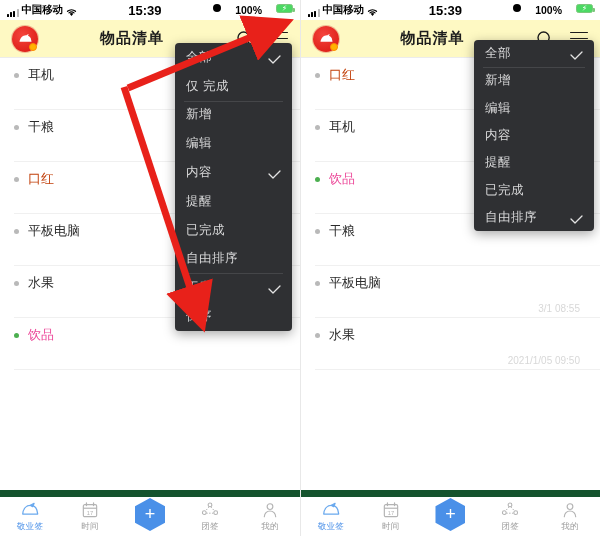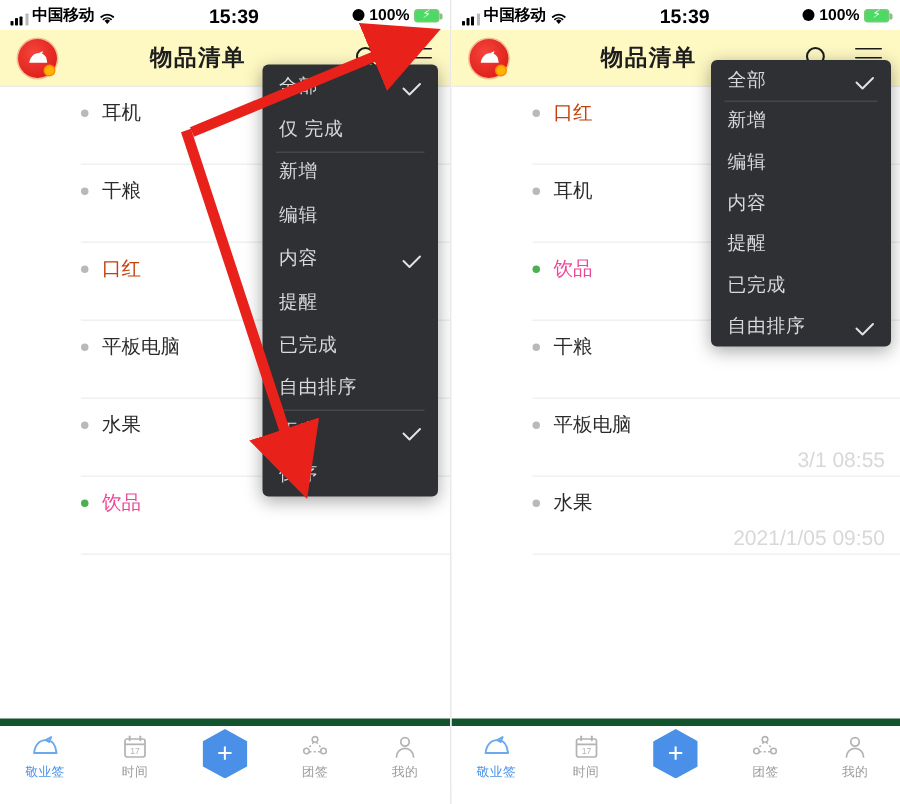--- a/index.html
+++ b/index.html
@@ -30,21 +30,21 @@
   .signal{ display:flex; align-items:flex-end; gap:1.2px; height:8px; }
   .signal i{ display:block; width:2px; background:#000; border-radius:.5px; }
   .signal i:nth-child(1){ height:3px; }
   .signal i:nth-child(2){ height:5px; }
   .signal i:nth-child(3){ height:6.5px; }
   .signal i:nth-child(4){ height:8px; background:#b9b9b9; }
   .carrier{ font-size:10.5px; letter-spacing:-0.2px; }
   .wifi{ position:relative; width:11px; height:9px; }
   .wifi svg{ display:block; }
   .sb-center{ flex:1; text-align:center; font-size:13px; letter-spacing:0px; }
-  .sb-right{ display:flex; align-items:center; gap:3px; }
+  .sb-right{ display:flex; align-items:flex-start; gap:14px; }
   .alarm{ width:8px; height:8px; border-radius:50%; background:#000; position:relative; }
   .pct{ font-size:10.5px; }
   .batt{
     position:relative; width:17px; height:9px;
     border:1px solid #7cc77c; border-radius:2.5px;
     background:#4cd964;
   }
   .batt:after{
     content:""; position:absolute; right:-3px; top:2.5px;
     width:1.6px; height:4px; background:#7cc77c; border-radius:0 1px 1px 0;
@@ -81,43 +81,43 @@
     font-size:15px; font-weight:bold; color:#1d1d1d;
     letter-spacing:1px;
     margin-left:-10px;
   }
   .hicons{ display:flex; align-items:center; gap:16px; flex:0 0 auto; }
   .ic{ width:18px; height:18px; display:block; cursor:pointer; }
   .hamburger{ width:18px; height:14px; display:flex; flex-direction:column; justify-content:space-between; }
   .hamburger span{ display:block; height:1.6px; background:#1c1c1c; border-radius:1px; }
 
   
-  .list{ width:100%; background:#fff;padding-left:40px; }
+  .list{ width:100%; background:#fff; }
   .row{
     position:relative;
     height:52px;
     display:flex; align-items:flex-start;
     padding:9px 14px 0 14px;
   }
   .row:after{
     content:""; position:absolute; left:14px; right:0; bottom:0;
     height:1px; background:#f0f0f0;
   }
   .dot{
     width:5px; height:5px; border-radius:50%;
     background:#b9b9b9; flex:0 0 auto;
     margin:6px 9px 0 0;
   }
   .dot.green{ background:#4caf50; }
   .rtext{ font-size:13px; color:#2b2b2b; line-height:16px; }
   .rtext.red{ color:#c2410c; }
   .rtext.muted{ color:#ec4899; }
   .stamp{
-    position:absolute; right:10px; bottom:4px;
-    font-size:14px; color:#d8d8d8;
+    position:absolute; right:20px; bottom:4px;
+    font-size:10px; color:#d8d8d8;
   }
 
   
   .menu{
     position:absolute;
     background:#2f3033;
     border-radius:4px;
     box-shadow:0 3px 12px rgba(0,0,0,.35);
     z-index:30;
     overflow:hidden;
@@ -140,24 +140,24 @@
     opacity:0;
   }
   .mitem.checked .check{ opacity:1; }
   .mitem.sep-top:before{
     content:""; position:absolute; left:9px; right:9px; top:0;
     height:1px; background:#454649;
   }
 
   
   .tabbar{
-    position:absolute; left:0; bottom:11px;
+    position:absolute; left:0; bottom:0;
     width:100%; height:46px;
     background:#fff;
-    border-top:5px solid #14532d;
+    border-top:7px solid #14532d;
     display:flex; align-items:center;
   }
   .tab{
     flex:1; height:100%;
     display:flex; flex-direction:column; align-items:center; justify-content:center;
     gap:2px; cursor:pointer;
   }
   .tab .tlabel{ font-size:8.5px; color:#9a9a9a; letter-spacing:.3px; }
   .tab.active .tlabel{ color:#4a90e8; }
   .tabicon{ height:18px; display:flex; align-items:center; justify-content:center; }

